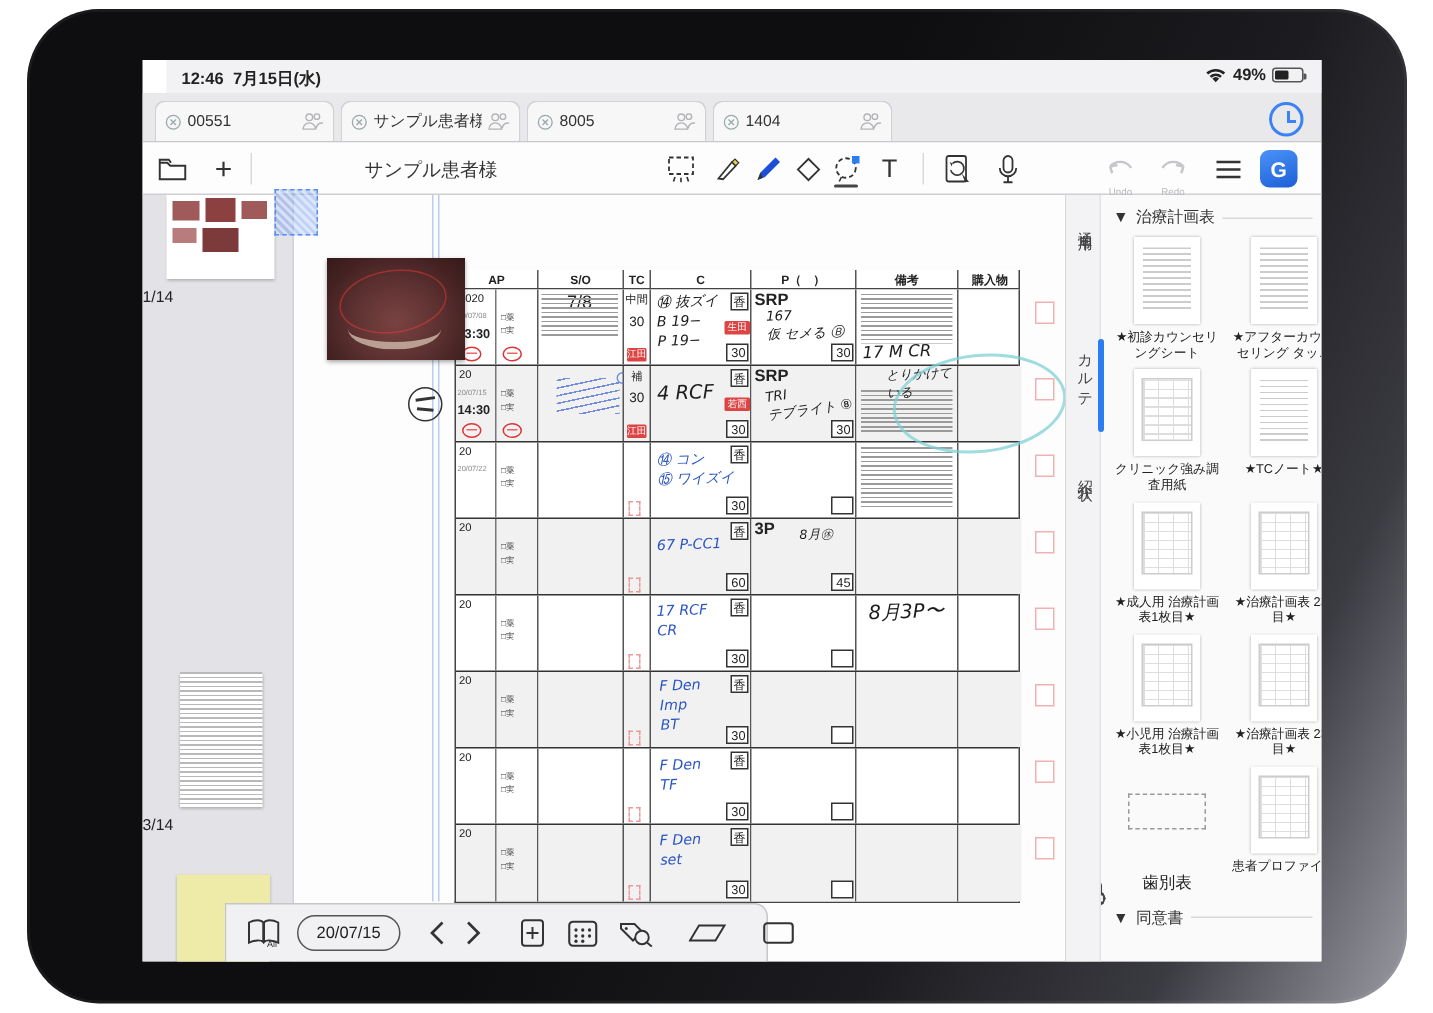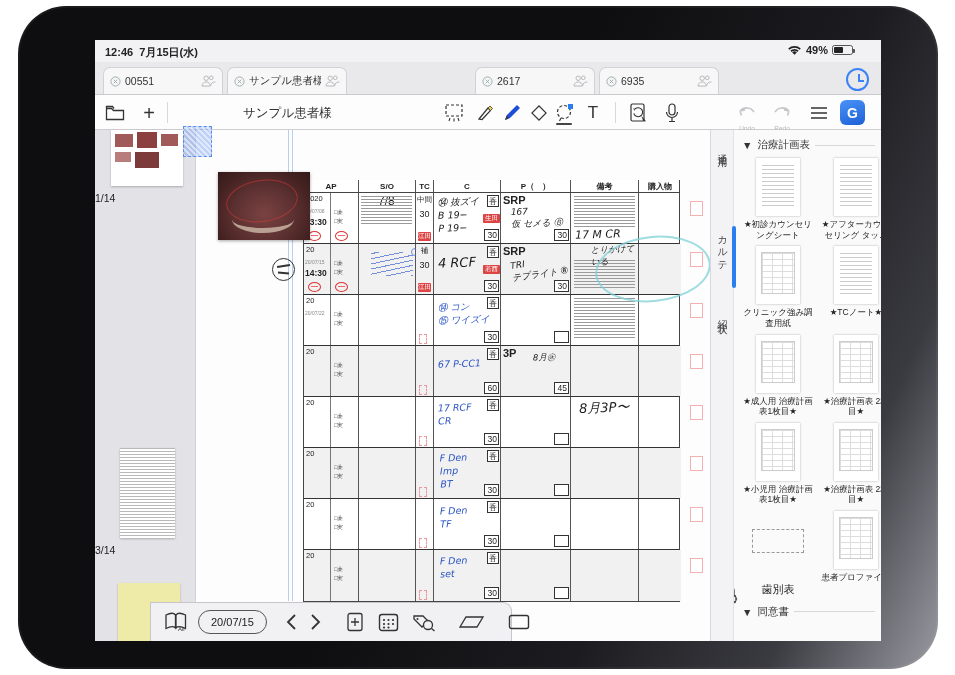--- a/index.html
+++ b/index.html
@@ -7,21 +7,21 @@
   body{font-family:"Liberation Sans","DejaVu Sans",sans-serif;color:#222;}
   .stage{position:relative;width:955px;height:675px;background:#fff;overflow:hidden;}
 
   
   .tablet{position:absolute;left:18px;top:6px;width:920px;height:663px;border-radius:48px;
     background:linear-gradient(115deg,#0e0e10 48%,#1c1c20 70%,#3a3a41 86%,#9a9aa2 100%);
     box-shadow:inset 0 0 0 2px rgba(255,255,255,.05);}
   .screen{position:absolute;left:77px;top:34px;width:786px;height:601px;background:#fff;overflow:hidden;}
 
   
-  .statusbar{position:absolute;left:0;top:0;width:786px;height:22px;background:#f2f2f4;font-size:11px;font-weight:bold;}
+  .statusbar{position:absolute;left:16px;top:0;width:786px;height:22px;background:#f2f2f4;font-size:11px;font-weight:bold;}
   .st-left{position:absolute;left:10px;top:5px;}
   .st-right{position:absolute;right:28px;top:4px;display:flex;align-items:center;gap:4px;}
   .batt{position:relative;width:21px;height:10px;border:1px solid #555;border-radius:2.5px;}
   .batt::after{content:"";position:absolute;right:-3px;top:2.5px;width:2px;height:4px;background:#555;border-radius:0 1px 1px 0;}
   .batt i{position:absolute;left:1px;top:1px;bottom:1px;width:45%;background:#222;border-radius:1px;}
 
   
   .tabbar{position:absolute;left:0;top:22px;width:786px;height:33px;background:#e9e9ec;border-bottom:1px solid #c9c9cd;}
   .tab{position:absolute;bottom:0;height:27px;width:120px;background:#f7f7f8;border:1px solid #d2d2d6;border-bottom:none;
     border-radius:7px 7px 0 0;display:flex;align-items:center;padding:0 6px;gap:4px;font-size:10.5px;color:#333;}
@@ -189,38 +189,38 @@
               <circle cx="6" cy="6" r="5" fill="none" stroke="#9aa" stroke-width="1"></circle>
               <path d="M4 4 8 8 M8 4 4 8" stroke="#9aa" stroke-width="1"></path>
             </svg>
       <span class="lbl">サンプル患者様</span>
       <svg width="15" height="12" viewBox="0 0 16 13">
               <circle cx="5.5" cy="3.5" r="2.4" fill="none" stroke="#b3b3b8" stroke-width="1"></circle>
               <circle cx="11" cy="3" r="2" fill="none" stroke="#b3b3b8" stroke-width="1"></circle>
               <path d="M1 12 a4.5 4.5 0 0 1 9 0 Z M10.5 11.5 a4 4 0 0 1 5 -3.8" fill="none" stroke="#b3b3b8" stroke-width="1"></path>
             </svg>
     </div>
+    <div class="tab" style="left:256px">
+      <svg width="11" height="11" viewBox="0 0 12 12">
+              <circle cx="6" cy="6" r="5" fill="none" stroke="#9aa" stroke-width="1"></circle>
+              <path d="M4 4 8 8 M8 4 4 8" stroke="#9aa" stroke-width="1"></path>
+            </svg>
+      <span class="lbl">8005</span>
+      <svg width="15" height="12" viewBox="0 0 16 13">
+              <circle cx="5.5" cy="3.5" r="2.4" fill="none" stroke="#b3b3b8" stroke-width="1"></circle>
+              <circle cx="11" cy="3" r="2" fill="none" stroke="#b3b3b8" stroke-width="1"></circle>
+              <path d="M1 12 a4.5 4.5 0 0 1 9 0 Z M10.5 11.5 a4 4 0 0 1 5 -3.8" fill="none" stroke="#b3b3b8" stroke-width="1"></path>
+            </svg>
+    </div>
     <div class="tab" style="left:380px">
       <svg width="11" height="11" viewBox="0 0 12 12">
               <circle cx="6" cy="6" r="5" fill="none" stroke="#9aa" stroke-width="1"></circle>
               <path d="M4 4 8 8 M8 4 4 8" stroke="#9aa" stroke-width="1"></path>
             </svg>
-      <span class="lbl">2617</span>
-      <svg width="15" height="12" viewBox="0 0 16 13">
-              <circle cx="5.5" cy="3.5" r="2.4" fill="none" stroke="#b3b3b8" stroke-width="1"></circle>
-              <circle cx="11" cy="3" r="2" fill="none" stroke="#b3b3b8" stroke-width="1"></circle>
-              <path d="M1 12 a4.5 4.5 0 0 1 9 0 Z M10.5 11.5 a4 4 0 0 1 5 -3.8" fill="none" stroke="#b3b3b8" stroke-width="1"></path>
-            </svg>
-    </div>
-    <div class="tab" style="left:504px">
-      <svg width="11" height="11" viewBox="0 0 12 12">
-              <circle cx="6" cy="6" r="5" fill="none" stroke="#9aa" stroke-width="1"></circle>
-              <path d="M4 4 8 8 M8 4 4 8" stroke="#9aa" stroke-width="1"></path>
-            </svg>
-      <span class="lbl">6935</span>
+      <span class="lbl">1404</span>
       <svg width="15" height="12" viewBox="0 0 16 13">
               <circle cx="5.5" cy="3.5" r="2.4" fill="none" stroke="#b3b3b8" stroke-width="1"></circle>
               <circle cx="11" cy="3" r="2" fill="none" stroke="#b3b3b8" stroke-width="1"></circle>
               <path d="M1 12 a4.5 4.5 0 0 1 9 0 Z M10.5 11.5 a4 4 0 0 1 5 -3.8" fill="none" stroke="#b3b3b8" stroke-width="1"></path>
             </svg>
     </div>
     <div class="clockbtn"></div>
   </div>
 
   <div class="toolbar">

